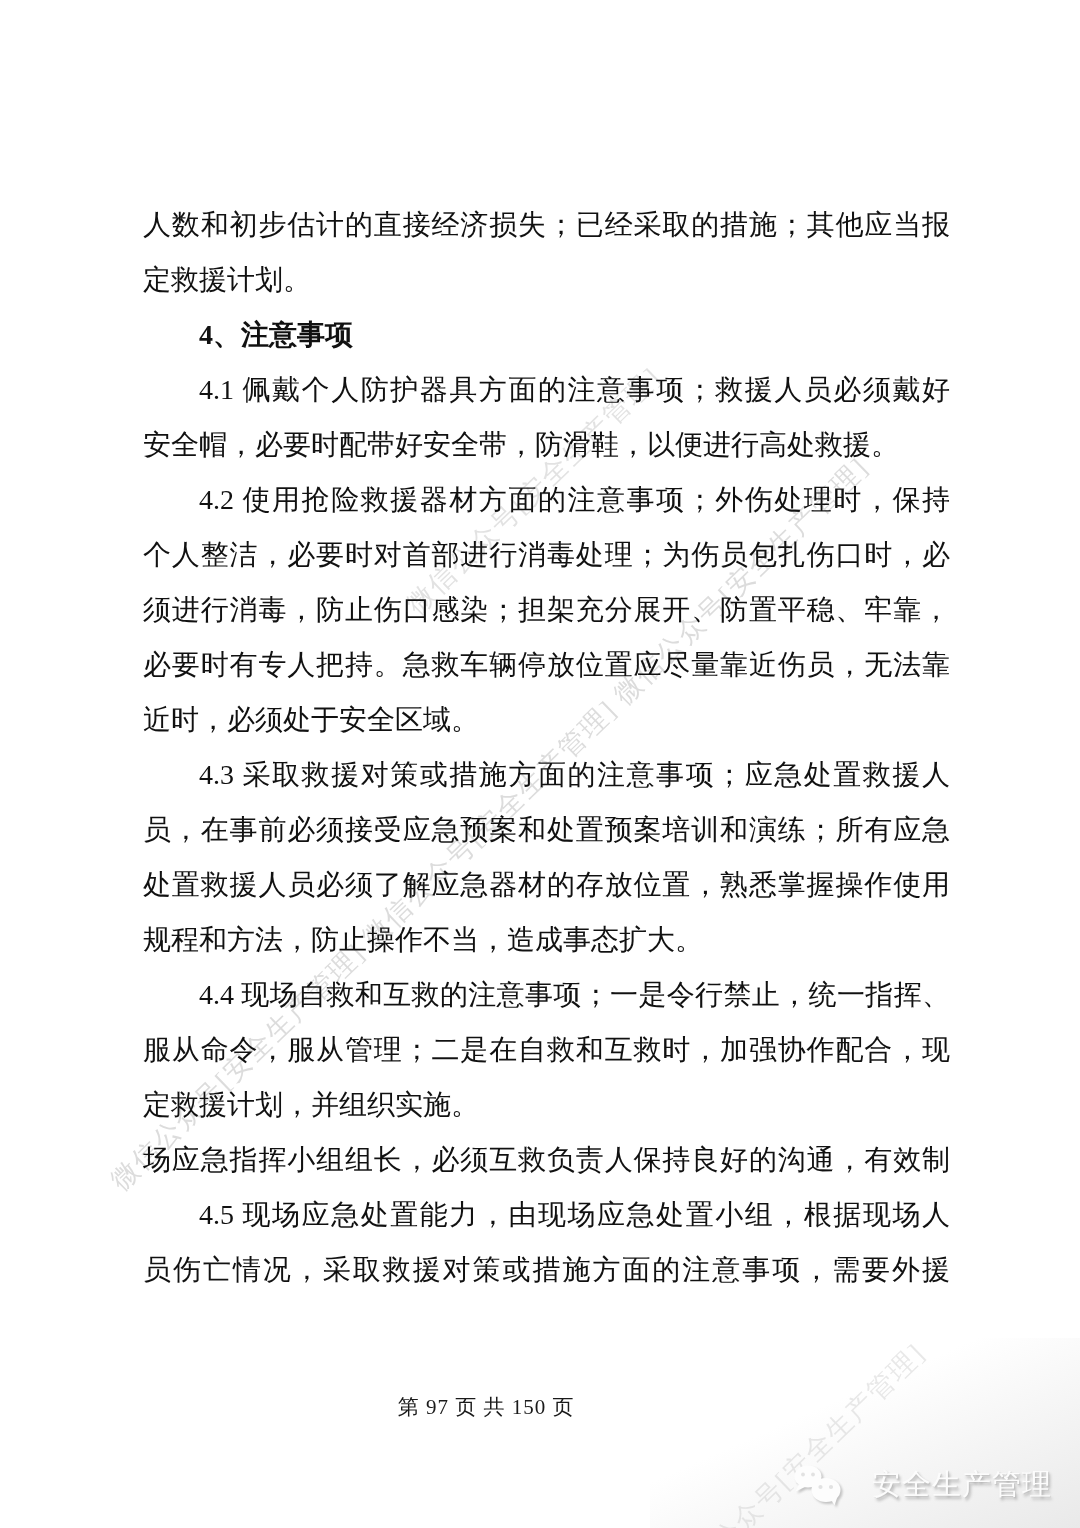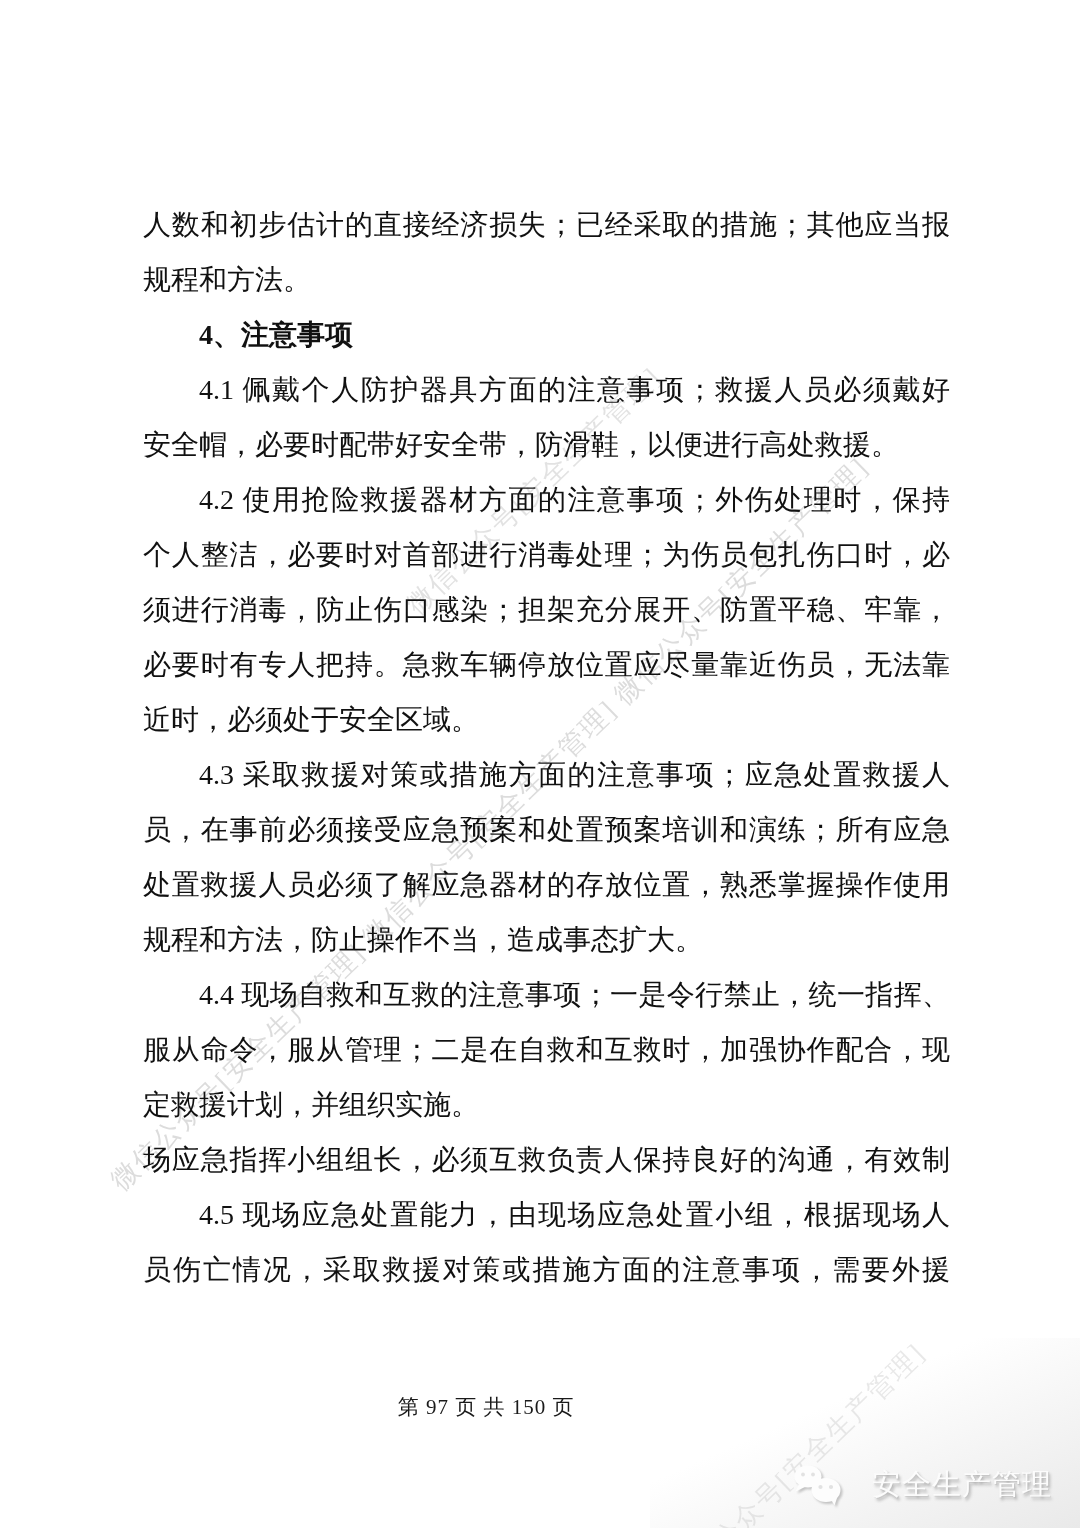--- a/index.html
+++ b/index.html
@@ -68,21 +68,21 @@
 <div class="page">
 
   <div class="corner-shade"></div>
 
   <div class="wm band-a">微信公众号[安全生产管理] 微信公众号[安全生产管理] 微信公众号[安全生产管理]</div>
   <div class="wm band-b">微信公众号[安全生产管理]</div>
   <div class="wm band-c">微信公众号[安全生产管理]</div>
 
   <div class="doc-body" id="doc-body">
       <div class="line fill">人数和初步估计的直接经济损失；已经采取的措施；其他应当报</div>
-      <div class="line">规程和方法。</div>
+      <div class="line">定救援计划。</div>
       <div class="line indent bold">4、注意事项</div>
       <div class="line indent fill">4.1 佩戴个人防护器具方面的注意事项；救援人员必须戴好</div>
       <div class="line">安全帽，必要时配带好安全带，防滑鞋，以便进行高处救援。</div>
       <div class="line indent fill">4.2 使用抢险救援器材方面的注意事项；外伤处理时，保持</div>
       <div class="line fill">个人整洁，必要时对首部进行消毒处理；为伤员包扎伤口时，必</div>
       <div class="line fill">须进行消毒，防止伤口感染；担架充分展开、防置平稳、牢靠，</div>
       <div class="line fill">必要时有专人把持。急救车辆停放位置应尽量靠近伤员，无法靠</div>
       <div class="line">近时，必须处于安全区域。</div>
       <div class="line indent fill">4.3 采取救援对策或措施方面的注意事项；应急处置救援人</div>
       <div class="line fill">员，在事前必须接受应急预案和处置预案培训和演练；所有应急</div>

